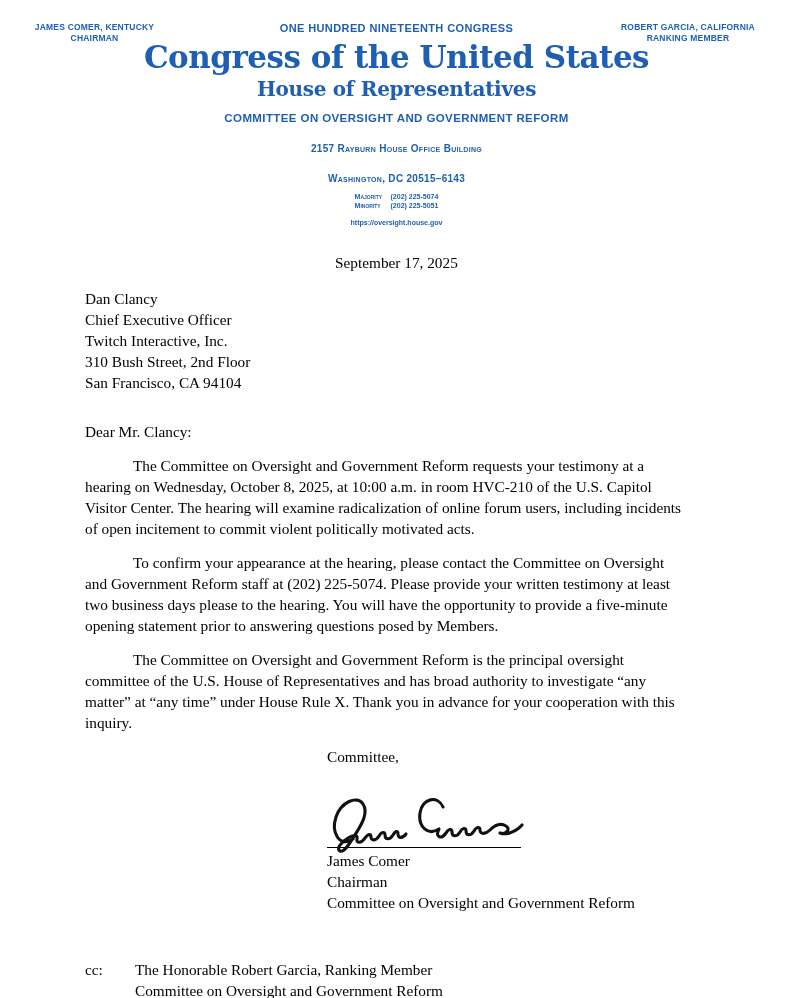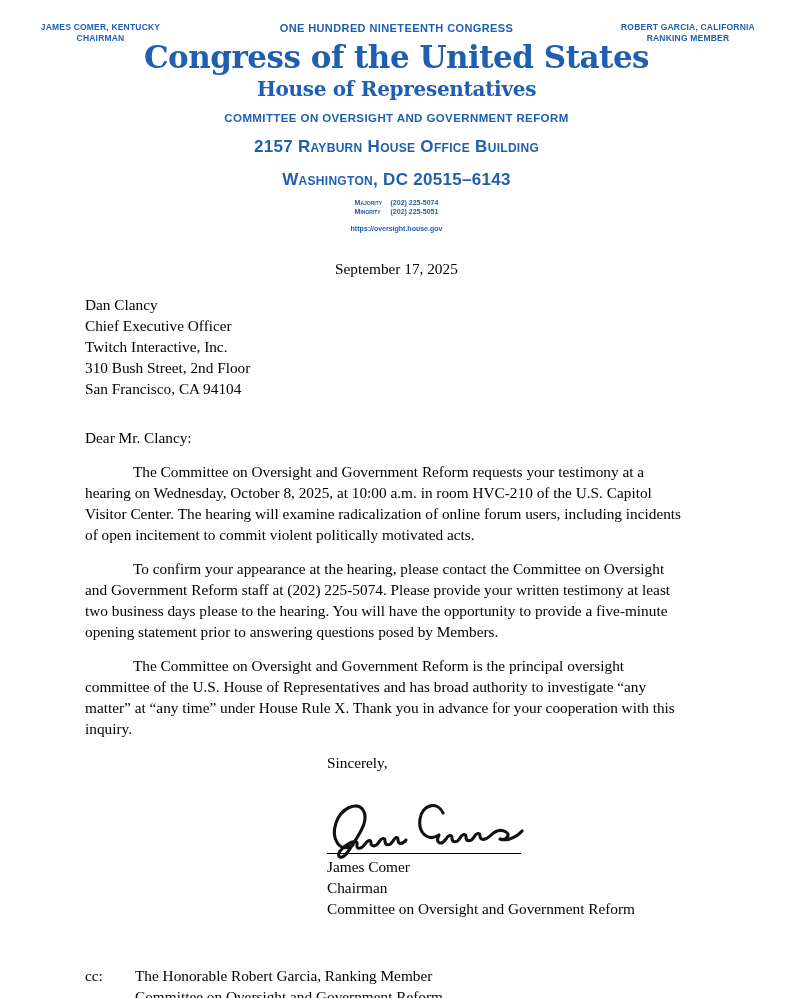--- a/index.html
+++ b/index.html
@@ -16,21 +16,21 @@
     overflow:hidden;
   }
   
   .letterhead{position:relative;padding-top:20px;text-align:center;color:var(--blue);}
   .corner{
     position:absolute;top:22px;
     font-family:"Liberation Sans", sans-serif;
     font-size:8.5px;font-weight:bold;letter-spacing:.2px;
     line-height:11px;color:var(--blue);text-align:center;
   }
-  .corner.left{left:38px;width:125px;}
+  .corner.left{left:32px;width:125px;}
   .corner.right{right:30px;width:150px;}
   .congress-session{
     font-family:"Liberation Sans", sans-serif;
     font-size:11px;font-weight:bold;letter-spacing:.4px;
     margin-top:2px;
   }
   .congress-title{
     font-family:"DejaVu Serif", serif;
     font-size:31px;font-weight:bold;letter-spacing:-.5px;
     margin-top:6px;line-height:34px;
@@ -41,22 +41,22 @@
     margin-top:3px;line-height:24px;
   }
   .committee-line{
     font-family:"Liberation Sans", sans-serif;
     font-size:11.5px;font-weight:bold;letter-spacing:.4px;
     margin-top:11px;
   }
   .address-line{
     font-family:"Liberation Sans", sans-serif;
     font-variant:small-caps;
-    font-size:17px;font-weight:bold;letter-spacing:.3px;
-    margin-top:13px;
+    font-size:10px;font-weight:bold;letter-spacing:.3px;
+    margin-top:19px;
   }
   .phones{
     display:inline-block;margin-top:8px;text-align:left;
     font-family:"Liberation Sans", sans-serif;
     font-size:7px;font-weight:bold;line-height:9px;
   }
   .phone-row .lbl{font-variant:small-caps;display:inline-block;width:34px;}
   .website{
     font-family:"Liberation Sans", sans-serif;
     font-size:7px;font-weight:bold;margin-top:7px;
@@ -146,21 +146,21 @@
     </div>
 
     <div class="para">
       <div class="para-line first">The Committee on Oversight and Government Reform is the principal oversight</div>
       <div class="para-line">committee of the U.S. House of Representatives and has broad authority to investigate “any</div>
       <div class="para-line">matter” at “any time” under House Rule X. Thank you in advance for your cooperation with this</div>
       <div class="para-line">inquiry.</div>
     </div>
 
     <div class="closing-block">
-      <div>Sincerely,</div>
+      <div>Committee,</div>
 
       <div class="signature-wrap">
         <svg viewBox="0 0 200 62" width="200" height="62" fill="none" stroke="#111" stroke-width="3.1" stroke-linecap="round" stroke-linejoin="round">
           <path d="M24,45 C10,54 2,38 7,23 C12,8 28,1 34,10 C40,19 32,31 26,41 C21,49 15,59 11,57 C7,55 12,48 19,44 C25,40 29,41 28,45 C27,49 32,50 36,44 C39,40 42,39 42,43 C42,47 47,47 50,42 C52,38 56,37 56,41 C56,46 61,46 64,41 C66,37 69,36 69,40 C69,45 74,44 77,40"></path>
           <path d="M114,13 C109,1 93,4 91,19 C89,33 99,42 110,35 C106,43 112,46 117,39 C119,35 123,34 123,38 C123,43 128,43 131,38 C133,34 137,33 137,37 C137,42 142,42 145,37 C147,33 151,32 151,36 C151,41 157,40 161,36 C166,31 172,29 177,32 C182,35 177,41 171,39 C176,41 186,39 193,31"></path>
         </svg>
       </div>
 
       <div class="sig-lines">
         <div>James Comer</div>

